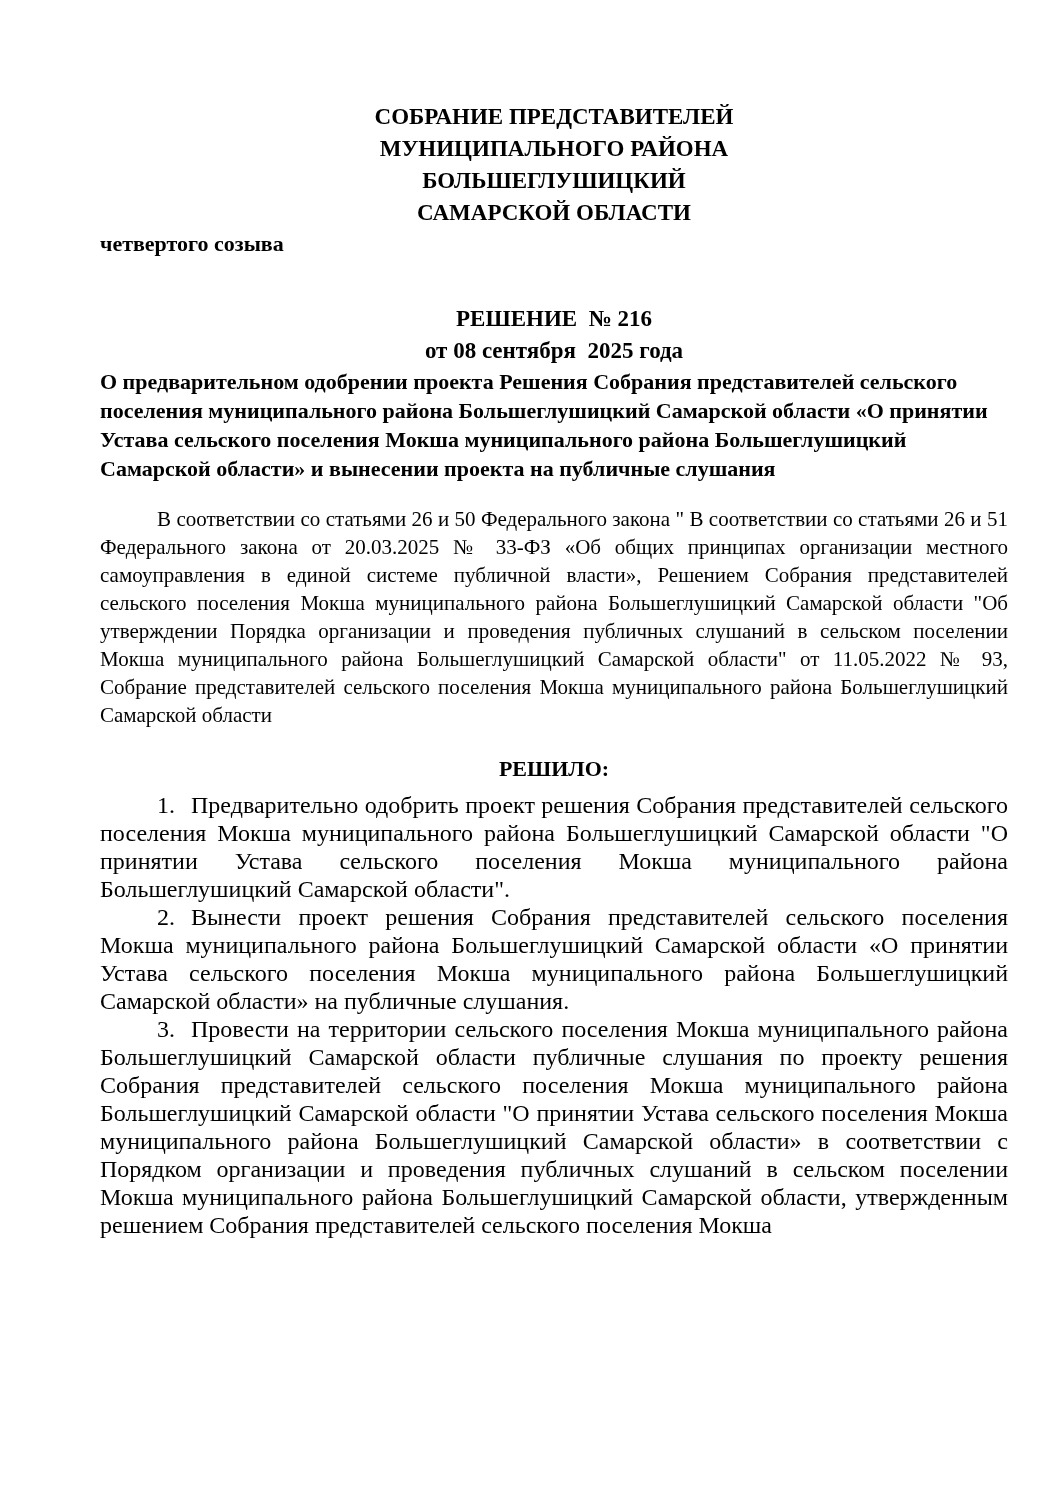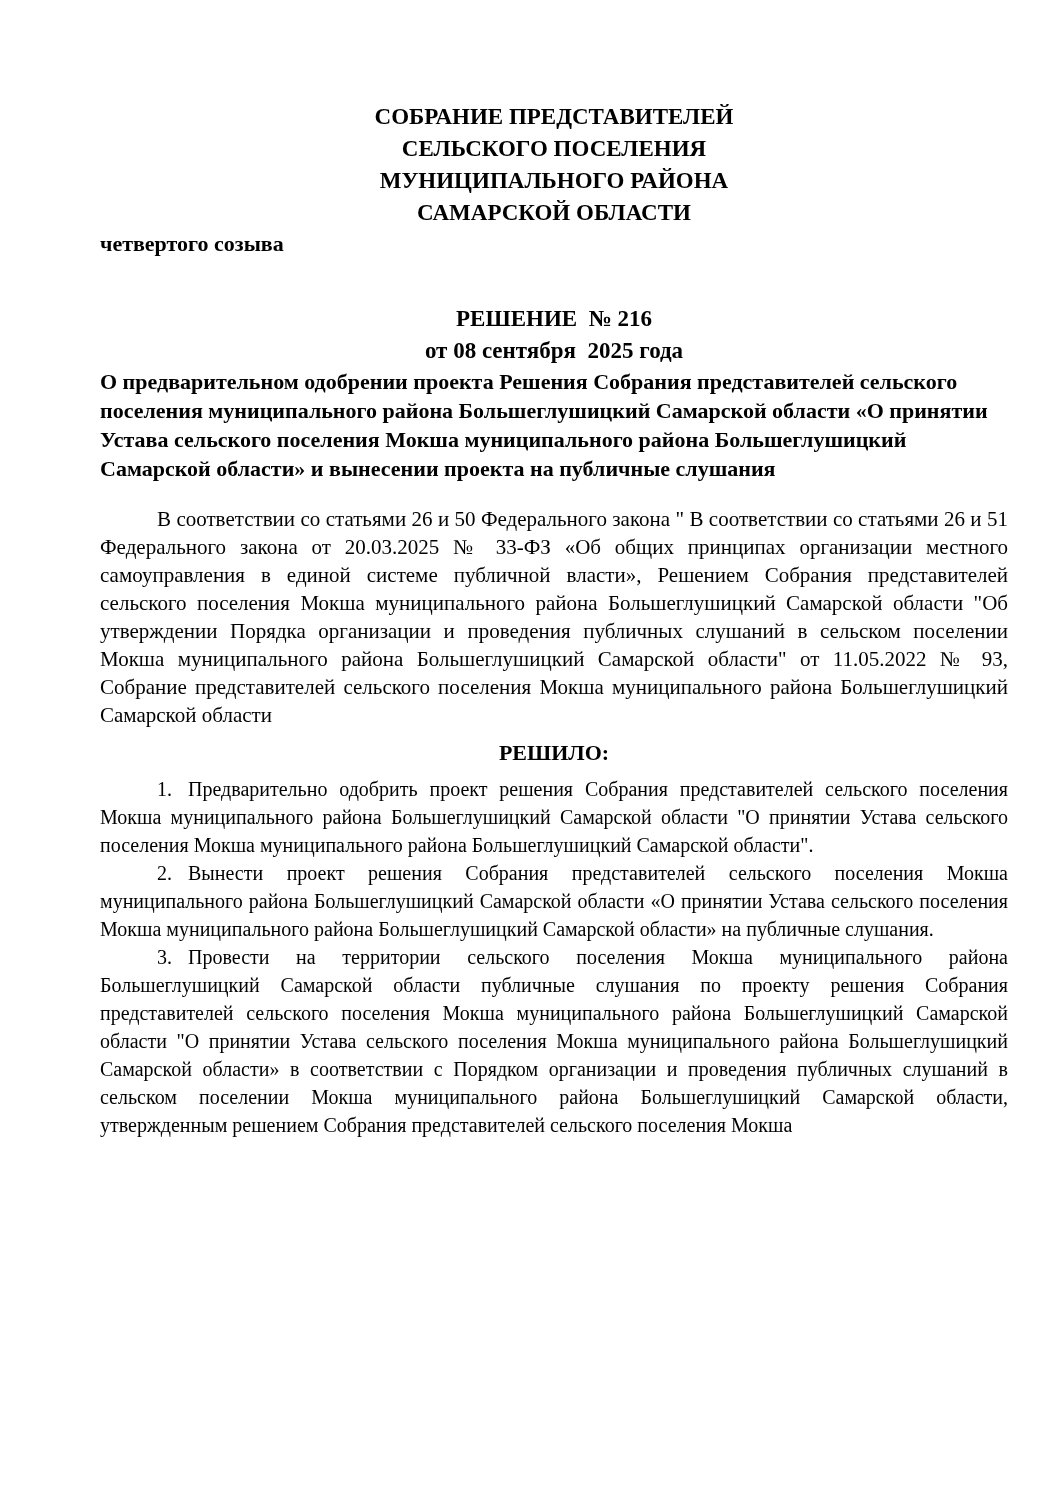--- a/index.html
+++ b/index.html
@@ -47,50 +47,50 @@
     line-height: 29px;
   }
   .preamble {
     margin-top: 22px;
     font-size: 21px;
     line-height: 28px;
     text-align: justify;
     text-indent: 57px;
   }
   .resolved-heading {
-    margin-top: 10px;
+    margin-top: 26px;
     text-align: center;
     font-weight: bold;
     font-size: 22px;
     line-height: 28px;
   }
   .items {
     margin-top: 8px;
   }
   .item {
-    font-size: 20px;
+    font-size: 24px;
     line-height: 28px;
     text-align: justify;
     text-indent: 57px;
     margin: 0;
   }
   .item .num {
     margin-right: 16px;
   }
   p { margin: 0; }
 </style>
 </head>
 <body>
 
 <div class="page">
 
   <div class="org-header">
     <div>СОБРАНИЕ ПРЕДСТАВИТЕЛЕЙ</div>
-    <div>СЕЛЬСКОГО ПОСЕЛЕНИЯ</div>
     <div>МУНИЦИПАЛЬНОГО РАЙОНА</div>
+    <div>БОЛЬШЕГЛУШИЦКИЙ</div>
     <div>САМАРСКОЙ ОБЛАСТИ</div>
   </div>
   <div class="convocation">четвертого созыва</div>
 
   <div class="decision-block">
     <div>РЕШЕНИЕ &nbsp;№ 216</div>
     <div>от 08 сентября &nbsp;2025 года</div>
   </div>
 
   <div class="doc-title">О предварительном одобрении проекта Решения Собрания представителей сельского поселения муниципального района Большеглушицкий Самарской области «О принятии Устава сельского поселения Мокша муниципального района Большеглушицкий Самарской области» и вынесении проекта на публичные слушания</div>

